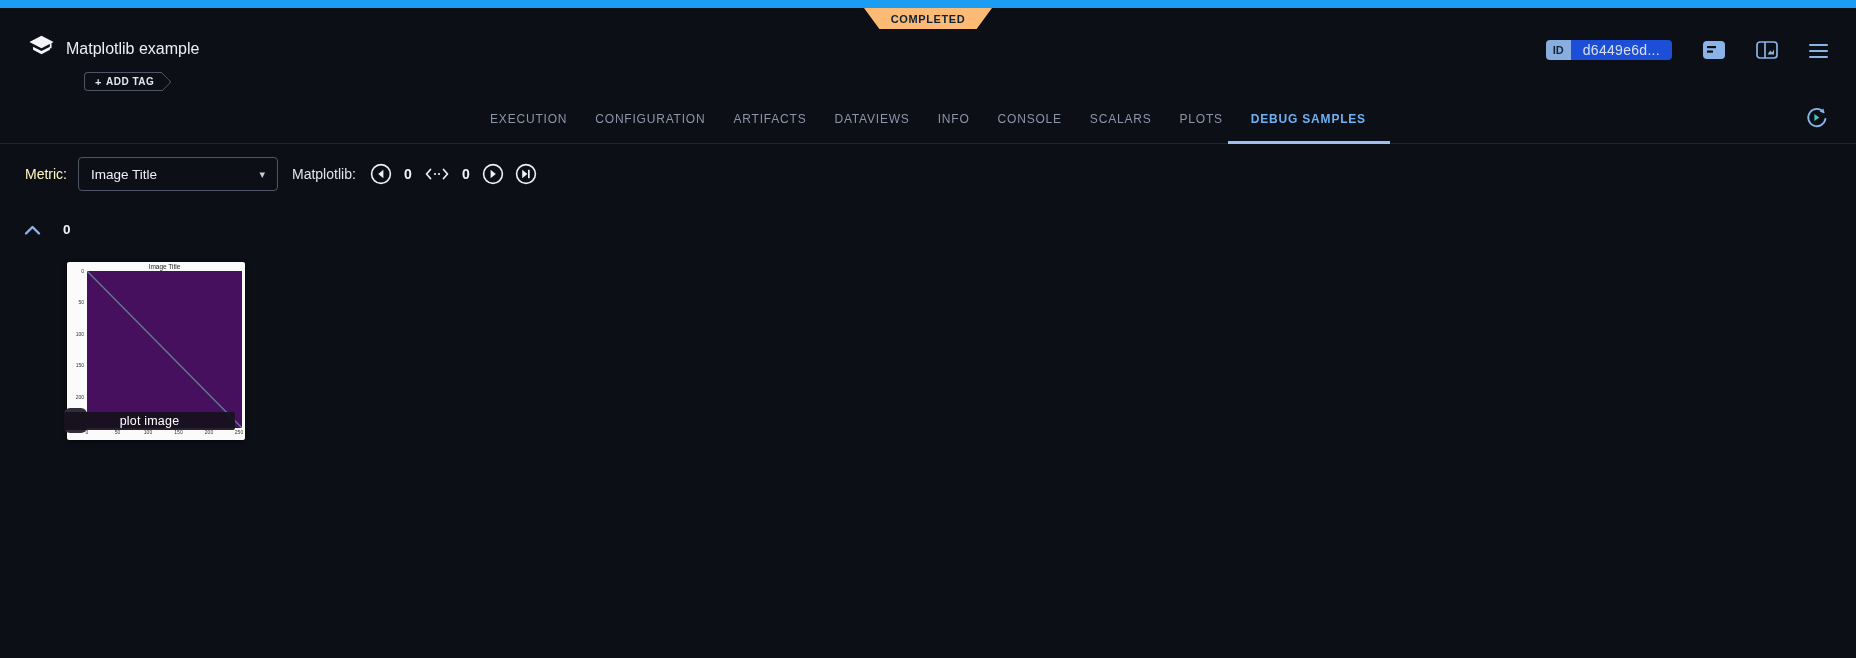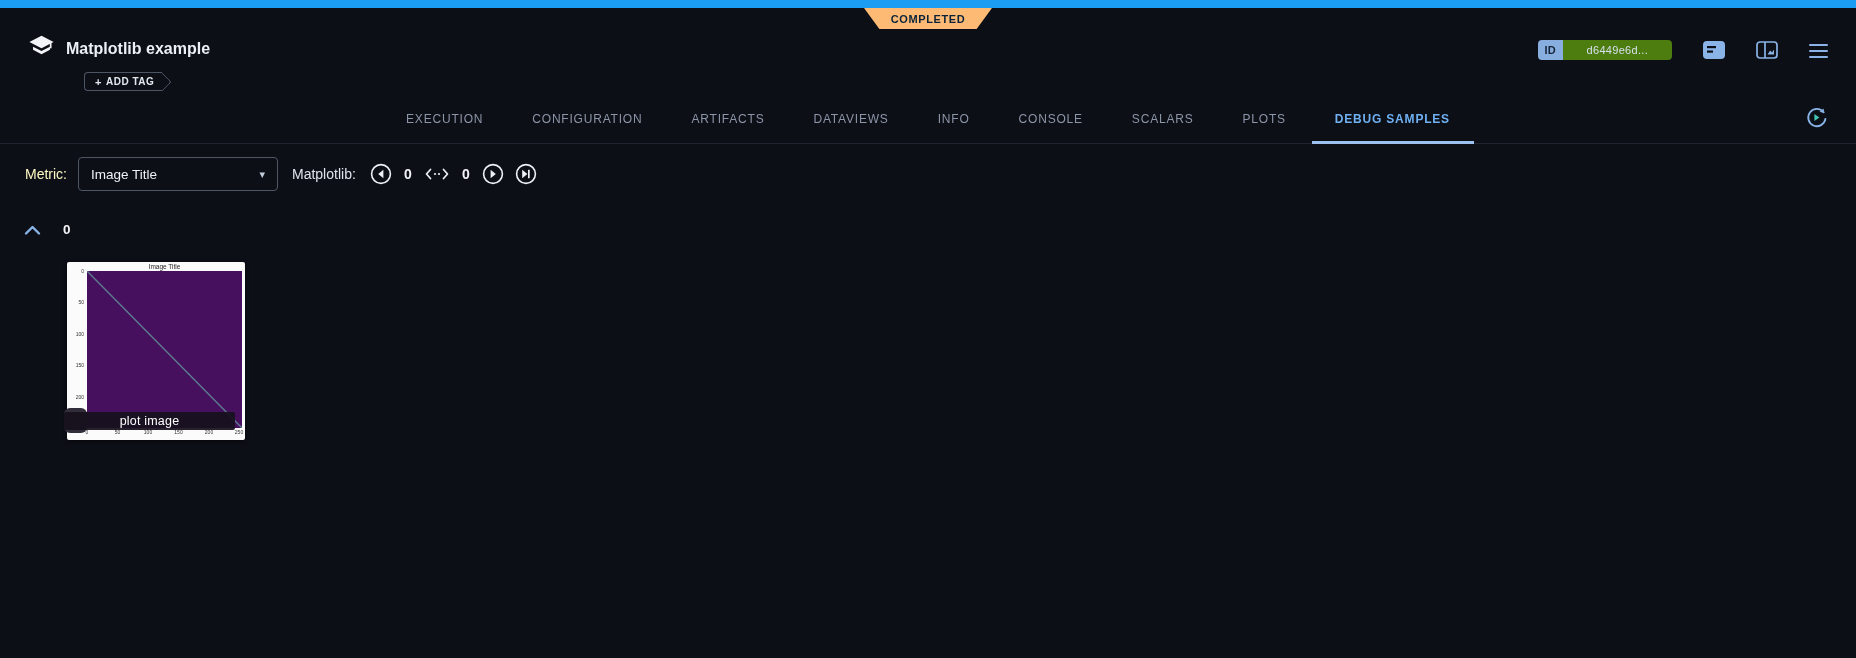--- a/index.html
+++ b/index.html
@@ -8,42 +8,42 @@
 
   
   .topbar { position:absolute; left:0; top:0; width:1856px; height:8px; background:#1b9df3; }
   .status-banner { position:absolute; left:864px; top:8px; width:128px; height:21px; background:#fdba74;
     clip-path:polygon(0 0,100% 0,88% 100%,12% 100%);
     display:flex; align-items:center; justify-content:center;
     font-size:11px; font-weight:bold; letter-spacing:.6px; color:#0a2239; }
 
   
   .logo { position:absolute; left:27px; top:32px; width:29px; height:29px; }
-  .page-title { position:absolute; left:66px; top:40px; font-size:16px; font-weight:bold; color:#eceff5; }
+  .page-title { position:absolute; left:66px; top:40px; font-size:16px; font-weight:normal; color:#eceff5; }
   .add-tag { position:absolute; left:84px; top:72px; height:19px; padding:0 8px 0 10px;
     border:1px solid #4e5665; border-right:none; border-radius:4px 0 0 4px;
     display:flex; align-items:center; gap:4px; color:#e3e8f0; font-size:10px; font-weight:bold; letter-spacing:.5px; cursor:pointer; }
   .add-tag::after { content:""; position:absolute; right:-7px; top:2.2px; width:13px; height:13px;
     border-top:1px solid #4e5665; border-right:1px solid #4e5665; border-top-right-radius:3px;
     transform:rotate(45deg); }
   .add-tag .plus { font-size:11px; font-weight:bold; }
 
   .header-right { position:absolute; right:28px; top:40px; display:flex; align-items:center; gap:31px; }
   .id-badge { display:flex; align-items:stretch; height:20px; cursor:pointer; }
   .id-badge .id-tag { background:#87aede; color:#16253a; font-size:11px; font-weight:bold;
     display:flex; align-items:center; padding:0 7px; border-radius:4px 0 0 4px; }
-  .id-badge .id-value { background:#4d7c0f; color:#d7e0ee; font-size:11px;
-    display:flex; align-items:center; padding:0 24px; border-radius:0 4px 4px 0; letter-spacing:.3px; }
+  .id-badge .id-value { background:#1d4ed8; color:#d7e0ee; font-size:14px;
+    display:flex; align-items:center; padding:0 12px; border-radius:0 4px 4px 0; letter-spacing:.3px; }
   .hicon { width:22px; height:20px; cursor:pointer; display:block; }
   .menu-icon { display:flex; flex-direction:column; gap:3.5px; cursor:pointer; padding-top:2px; }
   .menu-icon span { display:block; width:19px; height:2.6px; background:#8ab4e8; border-radius:1px; }
 
   
   .tabbar { position:absolute; left:0; top:86px; width:1856px; height:58px; border-bottom:1px solid #1f2430;
-    display:flex; justify-content:center; align-items:flex-end; gap:49px; }
+    display:flex; justify-content:center; align-items:flex-end; gap:28px; }
   .tab { position:relative; padding-bottom:17px; font-size:12px; letter-spacing:.8px; color:#8d95a8; cursor:pointer; white-space:nowrap; }
   .tab.active { color:#6fb0f2; font-weight:bold; }
   .tab.active::after { content:""; position:absolute; left:-23px; right:-24px; bottom:-1px; height:3px; background:#9cc0f0; }
   .refresh-btn { position:absolute; right:28px; top:106px; width:23px; height:23px; cursor:pointer; }
 
   
   .toolbar { position:absolute; left:0; top:156px; width:1856px; height:40px; }
   .metric-label { position:absolute; left:25px; top:10px; font-size:14px; color:#fef9c3; }
   .metric-select { position:absolute; left:78px; top:1px; width:200px; height:34px;
     border:1px solid #4e5665; border-radius:4px; display:flex; align-items:center;

